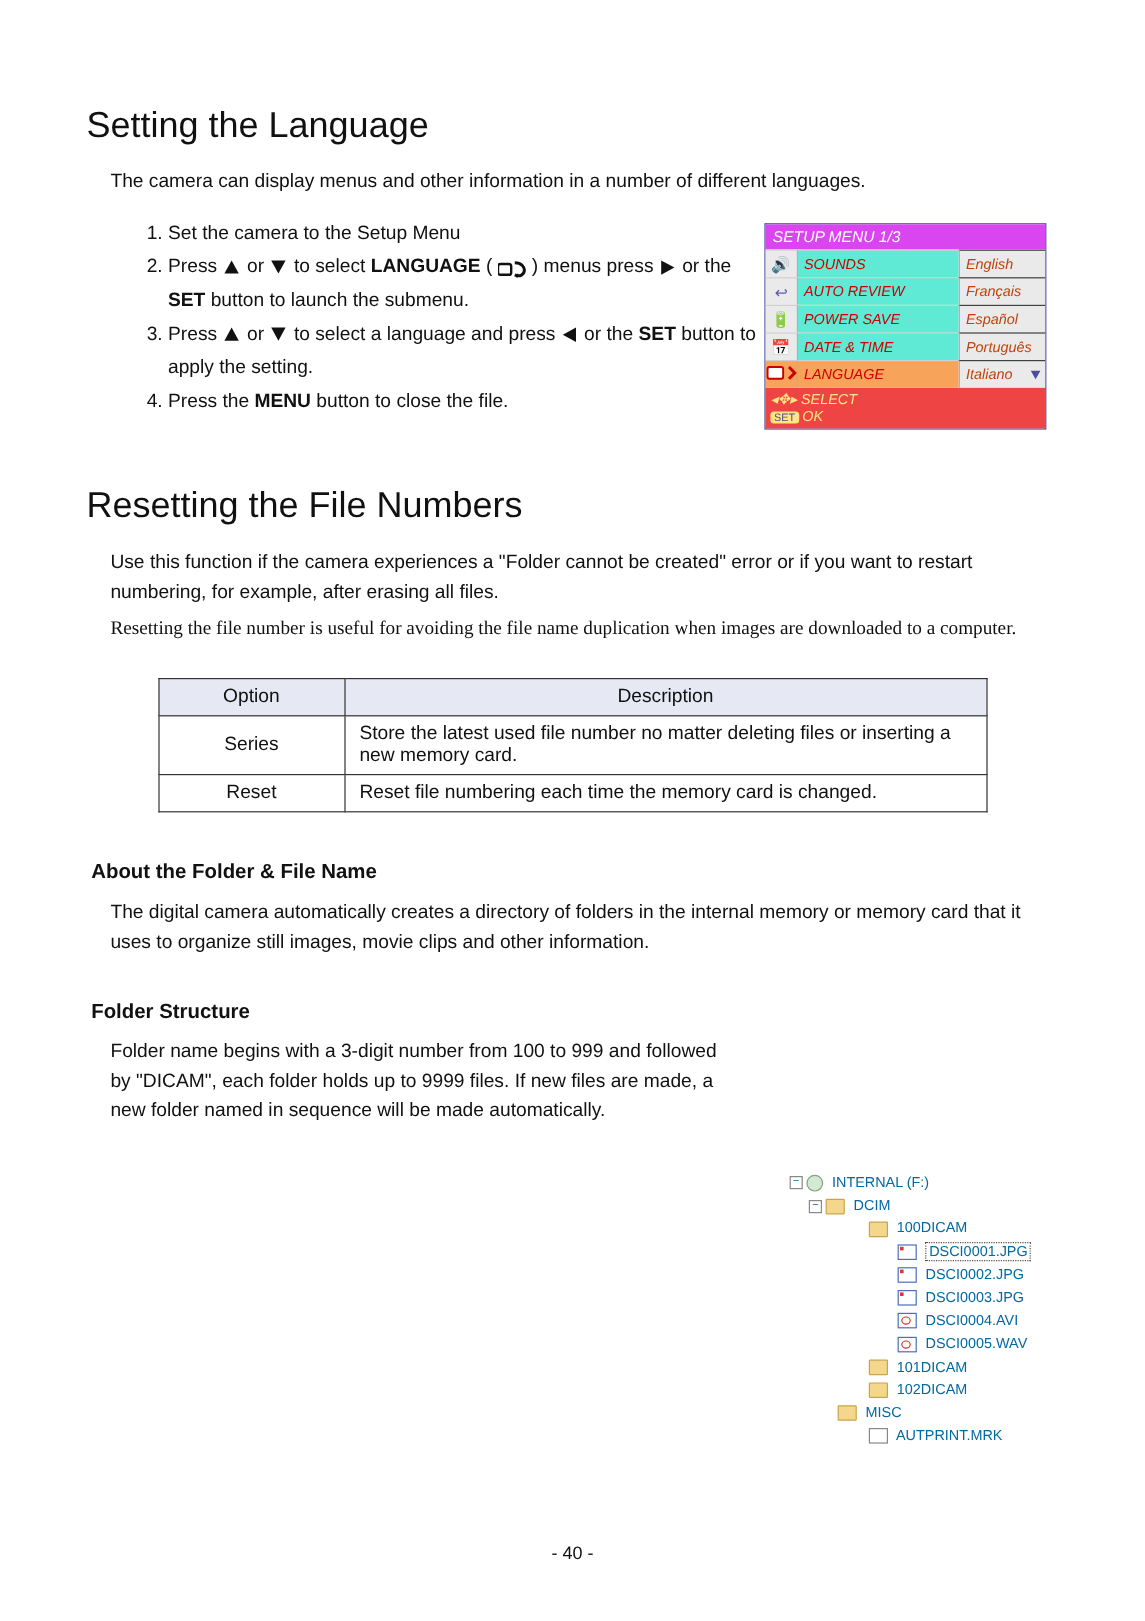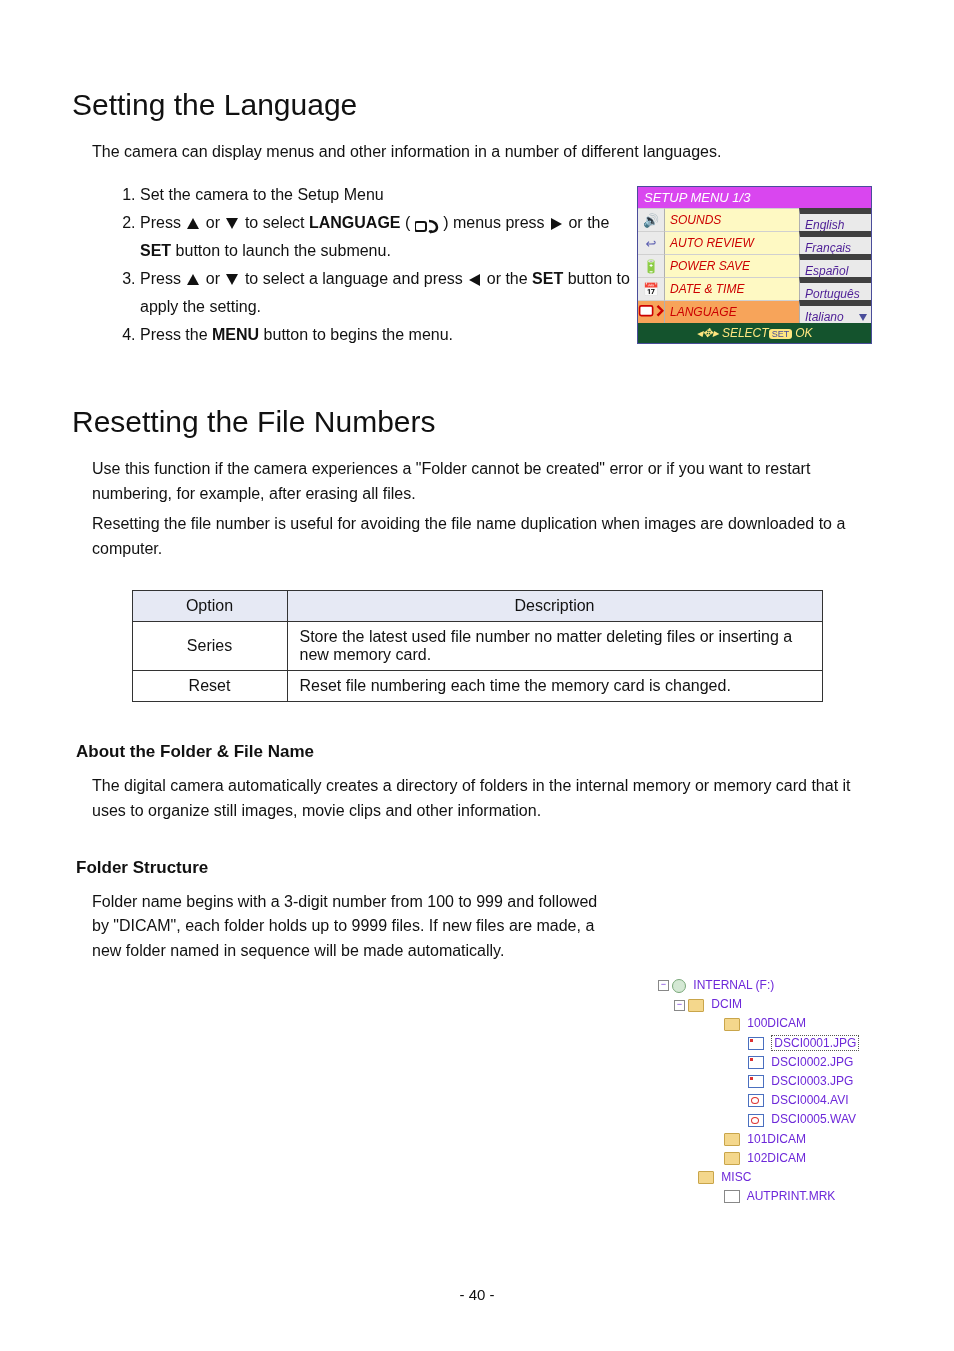--- a/index.html
+++ b/index.html
@@ -79,46 +79,47 @@
     width:26px;
     background:#eaeaea;
     border-right:1px solid #b0b0b0;
     border-top:1px solid #d0d0d0;
     text-align:center;
     color:#5a5db0;
     font-size:13px;
   }
   .sm-label{
     flex:1;
-    background:#fef9c3;
+    background:#5eead4;
     color:#c00;
     border-top:1px solid #d0d0d0;
     padding-left:5px;
     font-style:italic;
   }
   .sm-val{
     width:66px;
     background:#eaeaea;
-    color:#4c1d95;
+    color:#c2410c;
     border-left:1px solid #b0b0b0;
-    border-top:6px solid #404040;
+    border-top:1px solid #404040;
     padding-left:5px;
     font-style:italic;
     position:relative;
   }
   .sm-row.sel .sm-label{background:#f7a45a;}
   .sm-row.sel .sm-icon{background:#f7a45a;}
   .sm-footer{
-    background:#14532d;
+    background:#ef4444;
     color:#ffe680;
     font-size:12px;
     padding:3px 4px;
     display:flex;
-    justify-content:center;
+    justify-content:space-between;
     font-style:italic;
+    flex-direction:column;
   }
   .sm-footer .set-badge{
     display:inline-block;
     background:#ffe680;
     color:#4a4d9a;
     font-size:9px;
     border-radius:3px;
     padding:0 3px;
     margin-right:3px;
     font-style:normal;
@@ -157,21 +158,21 @@
   }
   
   .tree{
     position:absolute;
     right:86px;
     top:976px;
     width:210px;
     font-family:"Segoe UI", Tahoma, sans-serif;
     font-size:12px;
     line-height:1.6;
-    color:#6d28d9;
+    color:#0369a1;
   }
   .tree-row{white-space:nowrap;}
   .tree .pad1{padding-left:16px;}
   .tree .pad2{padding-left:40px;}
   .tree .pad3{padding-left:66px;}
   .tree .pad4{padding-left:90px;}
   .tico{display:inline-block;width:14px;height:11px;margin-right:4px;vertical-align:middle;}
   .tico-folder{background:#f4d78c;border:1px solid #c9a54a;border-radius:1px;}
   .tico-drive{background:#d4e8d4;border:1px solid #7aa87a;border-radius:50%;width:12px;height:12px;}
   .tico-img{background:#fff;border:1px solid #4a6fbf;position:relative;}
@@ -266,27 +267,27 @@
       <span class="tri tri-down"></span>
       <span> to select a language and press </span>
       <span class="tri tri-left"></span>
       <span> or the </span>
       <span class="bold">SET</span>
       <span> button to apply the setting.</span>
     </li>
     <li>
       <span>Press the </span>
       <span class="bold">MENU</span>
-      <span> button to begins the menu.</span>
+      <span> button to close the file.</span>
     </li>
   </ol>
 
   <h1 class="sec2-space">Resetting the File Numbers</h1>
   <p class="indent">Use this function if the camera experiences a "Folder cannot be created" error or if you want to restart numbering, for example, after erasing all files.</p>
-  <p class="indent" style="margin-top:-10px;">Resetting the file number is useful for avoiding the file name duplication when images are downloaded to a computer.</p>
+  <p class="indent" style="margin-top:-10px;font-family:Liberation Serif, serif;">Resetting the file number is useful for avoiding the file name duplication when images are downloaded to a computer.</p>
 
   <table class="opt">
     <tbody>
         <tr>
       <th>Option</th>
       <th>Description</th>
     </tr>
     <tr>
       <td class="rowh">Series</td>
       <td>Store the latest used file number no matter deleting files or inserting a new memory card.</td>

